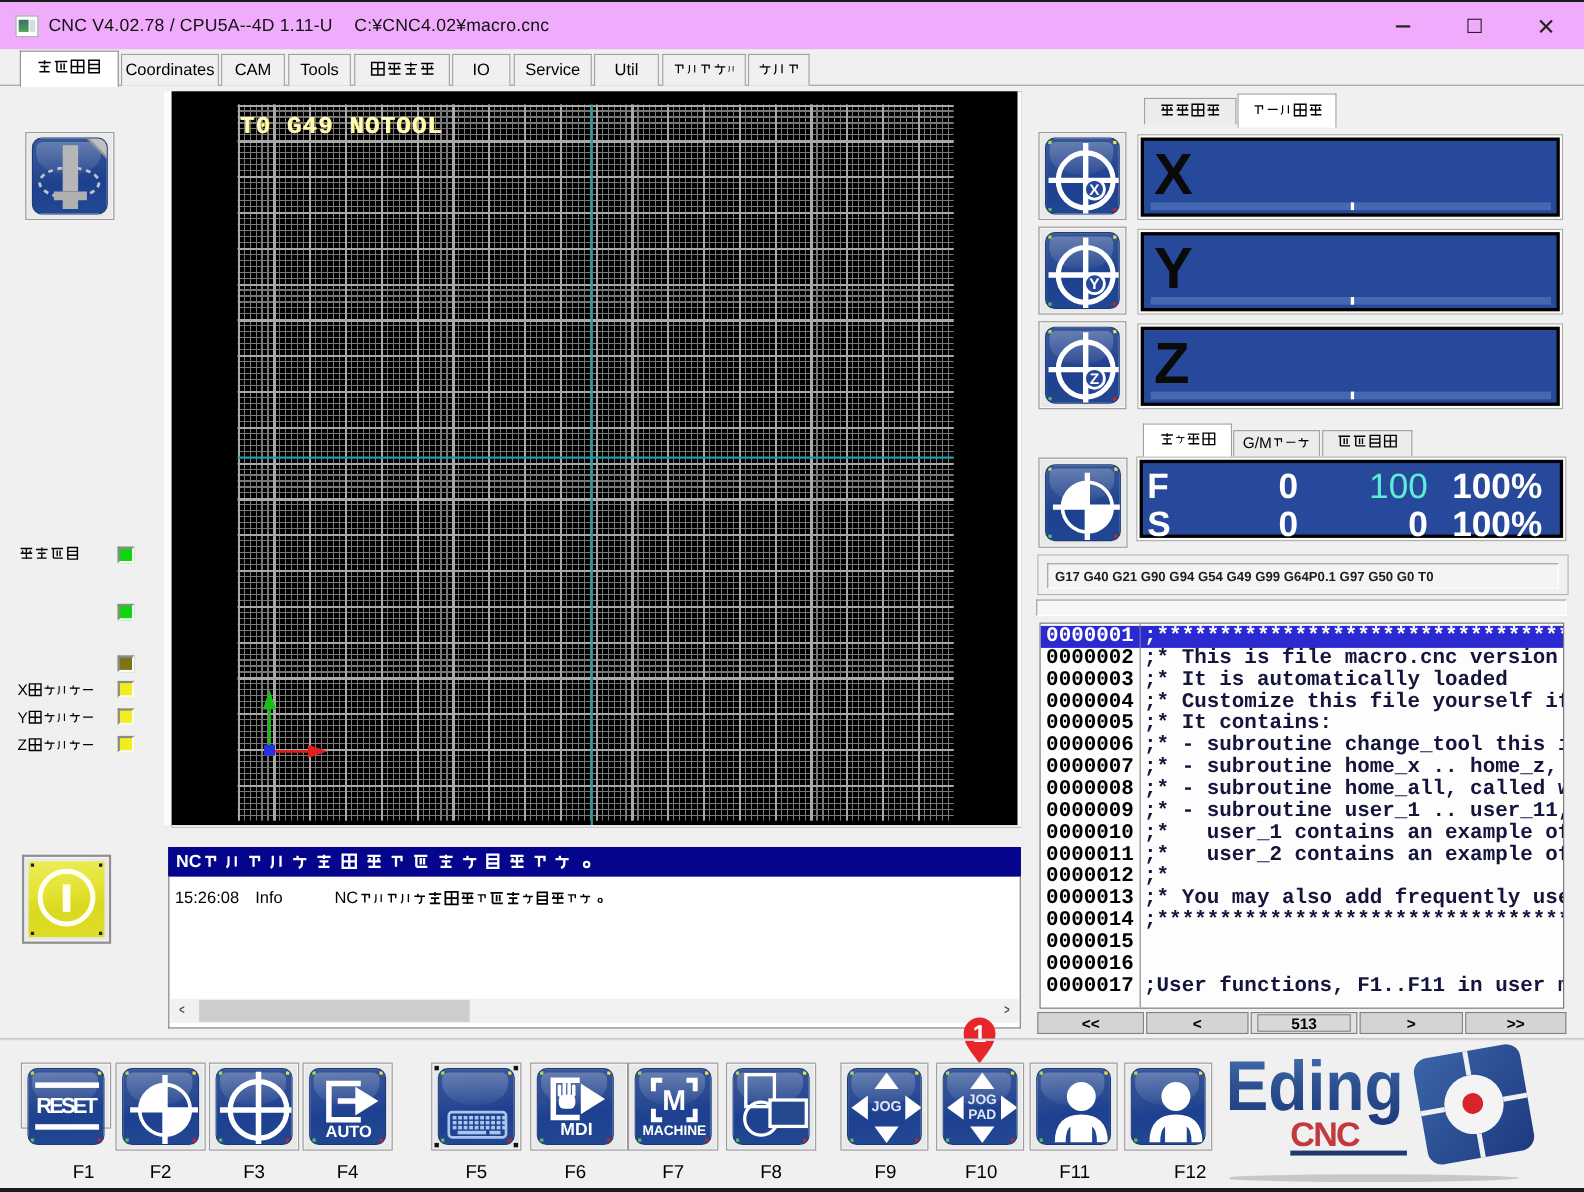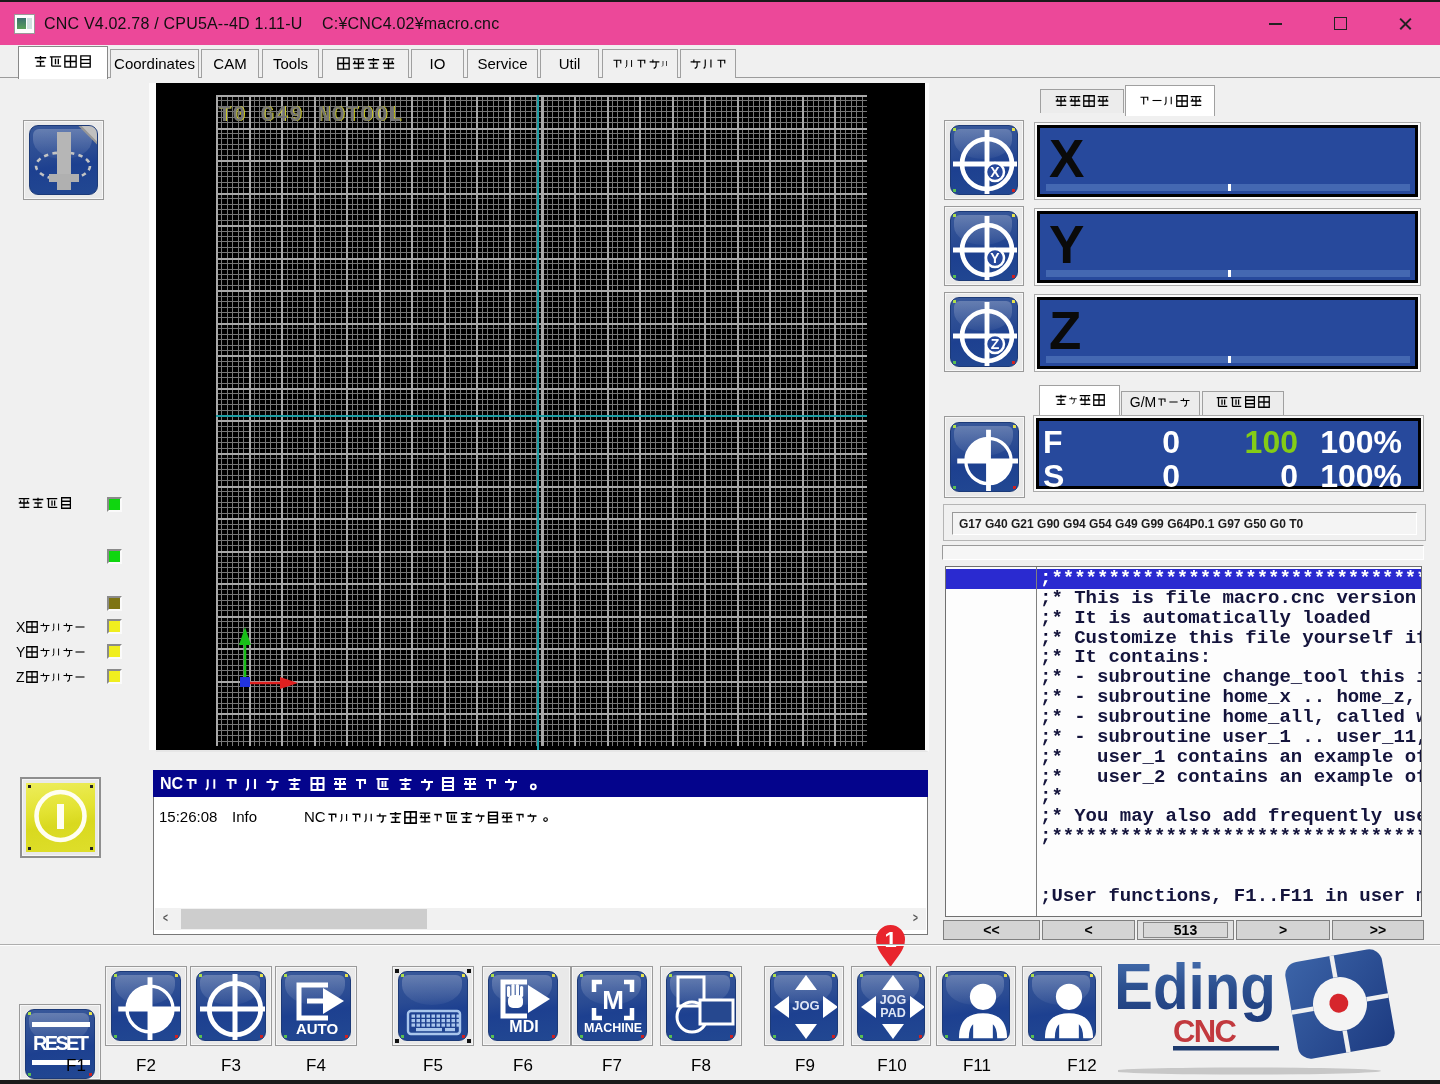--- a/index.html
+++ b/index.html
@@ -5,21 +5,21 @@
 body{background:#f0f0f0;font-family:"Liberation Sans",sans-serif;position:relative;overflow:hidden}
 .abs{position:absolute}
 .g{display:inline-block;color:#000}
 svg.g{vertical-align:baseline}
 svg.g use{stroke-width:1.45px}
 #ncbar svg.g use{stroke-width:2.1px}
 #ncbar svg.g{margin-right:4px}
 #logbox svg.g use{stroke-width:1.7px}
 #logbox svg.g{margin-right:0px}
 
-#titlebar{position:absolute;left:0;top:2px;width:1440px;height:43px;background:#ec4899}
+#titlebar{position:absolute;left:0;top:2px;width:1440px;height:43px;background:#f0abfc}
 #topline{position:absolute;left:0;top:0;width:1440px;height:2px;background:#1a1a1a}
 #ticon{position:absolute;left:14px;top:12px;width:21px;height:20px;background:#fdfdfd;border:1px solid #9a9a9a}
 #ticon b{position:absolute;left:2px;top:3px;width:9px;height:11px;background:linear-gradient(#3a6f6f,#58a058)}
 #ticon i{position:absolute;left:12px;top:3px;width:5px;height:11px;background:#cfe0df}
 .ttext{position:absolute;top:13px;font-size:16px;color:#111;letter-spacing:.2px}
 
 .wbtn{position:absolute;top:0;width:46px;height:43px}
 .wmin{left:1252px}.wmax{left:1317px}.wcls{left:1382px}
 .wmin b{position:absolute;left:17px;top:21px;width:13px;height:2px;background:#222}
 .wmax b{position:absolute;left:17px;top:15px;width:13px;height:13px;border:1.6px solid #222}
@@ -32,21 +32,21 @@
 
 #cwrap{position:absolute;left:149px;top:83px;width:7px;height:667px;background:#fcfcfc}
 #canvas{position:absolute;left:156px;top:83px;width:773px;height:669px;background:#000;border-right:4px solid #fafafa;border-bottom:2px solid #e6e6e6;overflow:hidden}
 #grid{position:absolute;left:60px;top:12px;width:651px;height:651px;background-color:#000;background-image:
 repeating-linear-gradient(to right,#a9a9a9 0 2px,transparent 2px 32.55px),
 repeating-linear-gradient(to bottom,#a9a9a9 0 2px,transparent 2px 32.55px),
 repeating-linear-gradient(to right,#787878 0 1px,transparent 1px 5.425px),
 repeating-linear-gradient(to bottom,#787878 0 1px,transparent 1px 5.425px)}
 #vteal{position:absolute;left:381px;top:12px;width:2px;height:655px;background:#1d9fa6}
 #hteal{position:absolute;left:60px;top:332px;width:651px;height:2px;background:#1d9fa6}
-#ctext{position:absolute;left:62px;top:20px;font-family:"Liberation Mono",monospace;font-weight:bold;font-size:22px;color:#737373;letter-spacing:1px;text-shadow:0.7px 0 0 #ece813}
+#ctext{position:absolute;left:62px;top:20px;font-family:"Liberation Mono",monospace;font-weight:bold;font-size:22px;color:#fef9c3;letter-spacing:1px;text-shadow:0.7px 0 0 #ece813}
 
 .frame{position:absolute;background:#e9e9e9;border:1px solid #9a9a9a;box-shadow:inset 0 0 0 1px #f6f6f6}
 .bicon{position:absolute;border-radius:9px;border:1px solid #1c3a78;background:linear-gradient(172deg,#38589a 0%,#2a4b93 40%,#1d4090 58%,#224892 100%);overflow:hidden}
 .bicon:before{content:"";position:absolute;left:4%;top:4%;width:88%;height:44%;border-radius:8px 8px 40px 40px/8px 8px 26px 26px;background:linear-gradient(rgba(255,255,255,.24),rgba(255,255,255,.04))}
 .cdot{position:absolute;width:3px;height:3px}
 
 .led{position:absolute;width:15px;height:15px;border-top:2px solid #8a8a8a;border-left:2px solid #8a8a8a;border-right:2px solid #fafafa;border-bottom:2px solid #fafafa}
 .llabel{position:absolute;font-size:14px;color:#000}
 
 #ncbar{position:absolute;left:153px;top:770px;width:775px;height:27px;background:#04048c;border:1px solid #04048c;color:#fff;font-weight:bold;font-size:16px}
@@ -490,34 +490,52 @@
       <div class="cdot" style="left:2px;bottom:2px;background:#58c050"></div>
  </div>
 </div>
 <div class="drowrap" style="left:1033px;top:415px;width:391px;height:77px">
  <div class="droblack" style="padding:3px">
       <div class="droblue" style="background:#27499c">
   <div class="abs" style="left:4px;top:3px;font-size:32px;font-weight:bold;color:#fff">F</div>
   <div class="abs" style="left:4px;top:37px;font-size:32px;font-weight:bold;color:#fff">S</div>
   <div class="abs" style="right:238px;top:3px;font-size:32px;font-weight:bold;color:#fff">0</div>
   <div class="abs" style="right:238px;top:37px;font-size:32px;font-weight:bold;color:#fff">0</div>
-  <div class="abs" style="right:120px;top:3px;font-size:32px;font-weight:bold;color:#84cc16">100</div>
+  <div class="abs" style="right:120px;top:3px;font-size:32px;font-weight:normal;color:#5eead4">100</div>
   <div class="abs" style="right:120px;top:37px;font-size:32px;font-weight:bold;color:#fff">0</div>
   <div class="abs" style="right:16px;top:3px;font-size:32px;font-weight:bold;color:#fff">100%</div>
   <div class="abs" style="right:16px;top:37px;font-size:32px;font-weight:bold;color:#fff">100%</div>
  </div>
     </div>
 </div>
 <div id="gline">
     <div id="glinein">G17 G40 G21 G90 G94 G54 G49 G99 G64P0.1 G97 G50 G0 T0</div>
   </div>
 <div id="thinbar"></div>
 <div id="listing">
  <div id="lsel"></div>
  <div id="lsep"></div>
+ <div class="lnum" style="top:2px"><span style="color:#fff">0000001</span>
+0000002
+0000003
+0000004
+0000005
+0000006
+0000007
+0000008
+0000009
+0000010
+0000011
+0000012
+0000013
+0000014
+0000015
+0000016
+0000017
+</div>
  <div class="lcode" style="top:2px"><span style="color:#fff">;****************************************</span>
 ;* This is file macro.cnc version 4.01
 ;* It is automatically loaded
 ;* Customize this file yourself if needed
 ;* It contains:
 ;* - subroutine change_tool this is
 ;* - subroutine home_x .. home_z, and
 ;* - subroutine home_all, called when
 ;* - subroutine user_1 .. user_11, the
 ;*   user_1 contains an example of
@@ -529,21 +547,21 @@
 
 ;User functions, F1..F11 in user menu</div>
 </div>
 <div class="navb" style="left:943px;width:97px">&lt;&lt;</div>
 <div class="navb" style="left:1042px;width:93px">&lt;</div>
 <div class="navb" style="left:1137px;width:97px;background:#e0e0e0"><span style="display:inline-block;width:85px;border:1px solid #888;background:#d8d8d8;line-height:14px;margin-top:1px">513</span></div>
 <div class="navb" style="left:1236px;width:94px">&gt;</div>
 <div class="navb" style="left:1332px;width:92px">&gt;&gt;</div>
 <div id="divline"></div>
 <div id="botline"></div>
-<div class="frame" style="left:19px;top:1004px;width:82px;height:76px">
+<div class="frame" style="left:19px;top:966px;width:82px;height:60px">
  <div class="bicon" style="left:5px;top:4px;width:70px;height:70px">
   <div class="cdot" style="left:2px;top:2px;background:#aee04a"></div>
       <div class="cdot" style="right:2px;top:2px;background:#e6e24c"></div>
       <div class="cdot" style="right:2px;bottom:2px;background:#d02020"></div>
       <div class="cdot" style="left:2px;bottom:2px;background:#58c050"></div>
   <svg class="abs" style="left:0;top:0" width="70" height="70">
         <rect x="6" y="12" width="58" height="5" fill="#fff"></rect>
         <rect x="6" y="50" width="58" height="5" fill="#fff"></rect>
         <text x="35" y="40" text-anchor="middle" font-size="20" font-weight="bold" fill="#fff" font-family="Liberation Sans" textLength="56">RESET</text>
       </svg>

